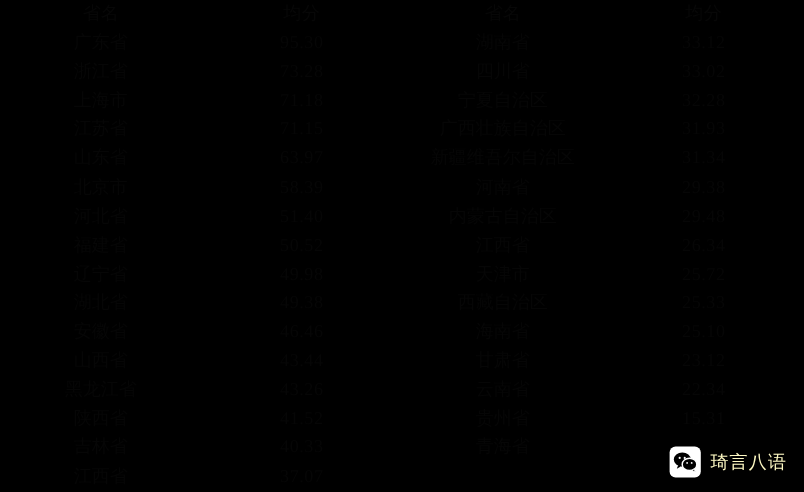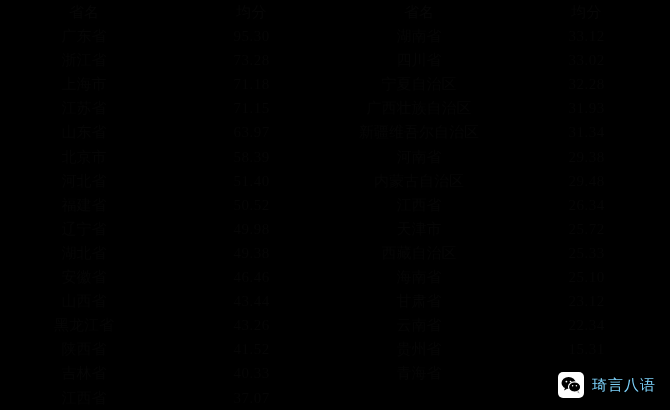--- a/index.html
+++ b/index.html
@@ -61,21 +61,21 @@
   .wm-badge {
     width: 26px;
     height: 26px;
     border-radius: 5px;
     background: #ffffff;
     display: flex;
     align-items: center;
     justify-content: center;
   }
   .wm-badge svg { display: block; }
-  .wm-text { color: #7dd3fc; letter-spacing: 1px; font-family: Liberation Serif, serif; }
+  .wm-text { color: #fef9c3; letter-spacing: 1px; font-family: Liberation Serif, serif; }
 </style>
 </head>
 <body>
 
 <div class="table-wrap">
   <table class="data">
     <colgroup>
       <col class="c-name">
         <col class="c-val">
         <col class="c-name">

